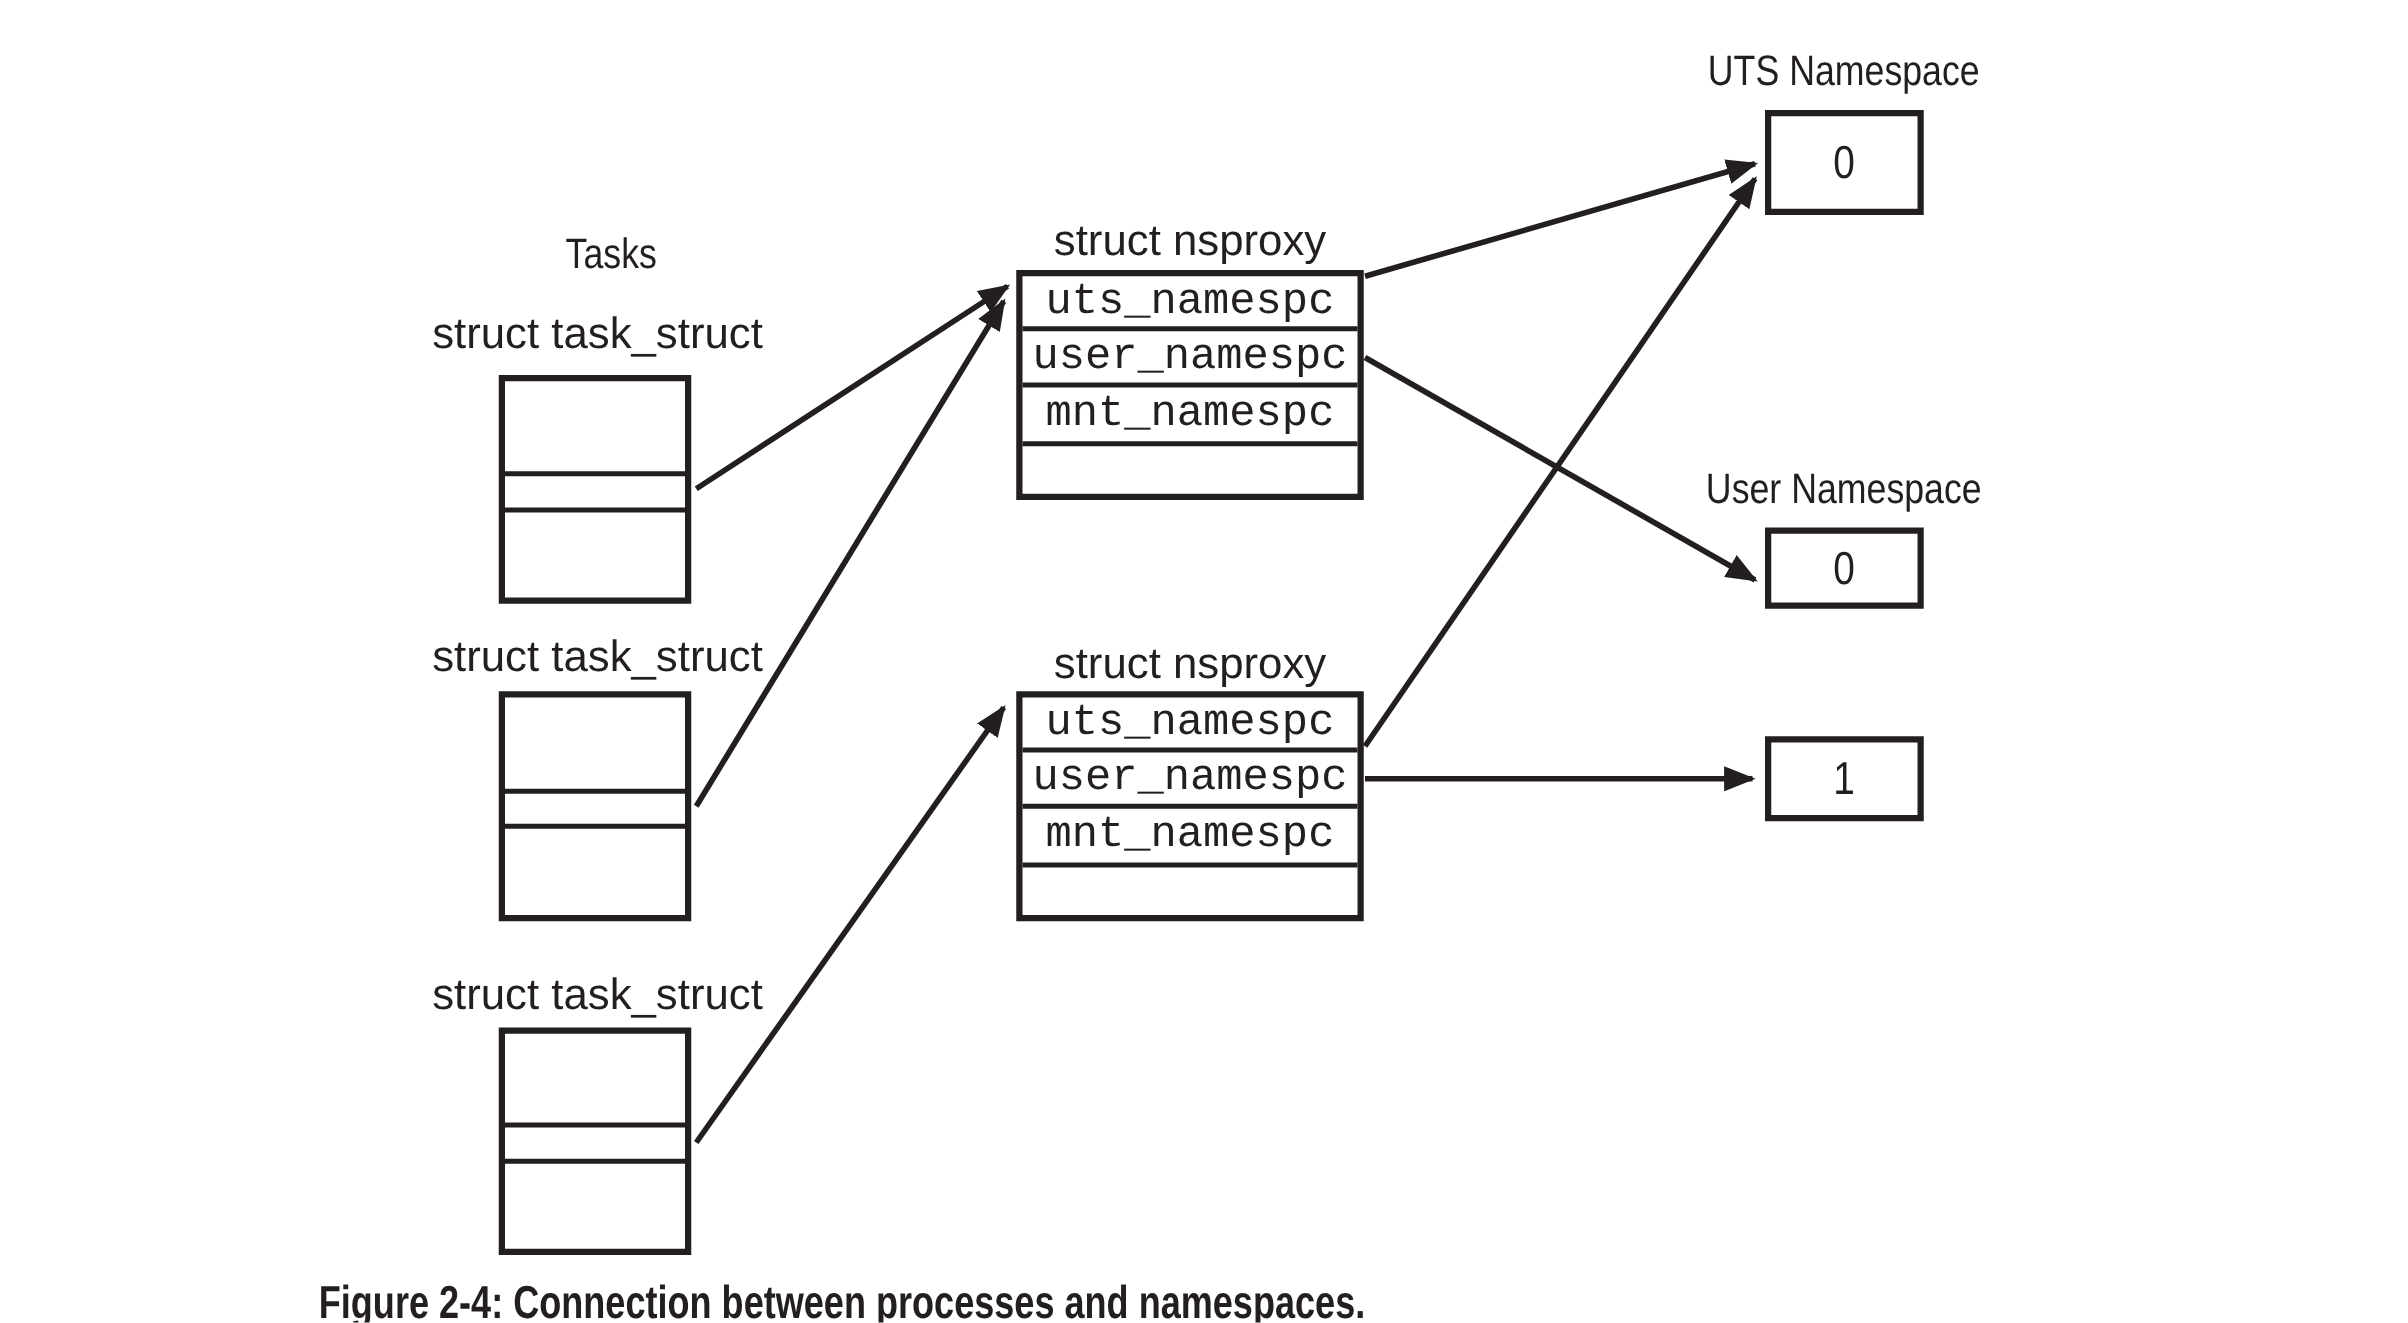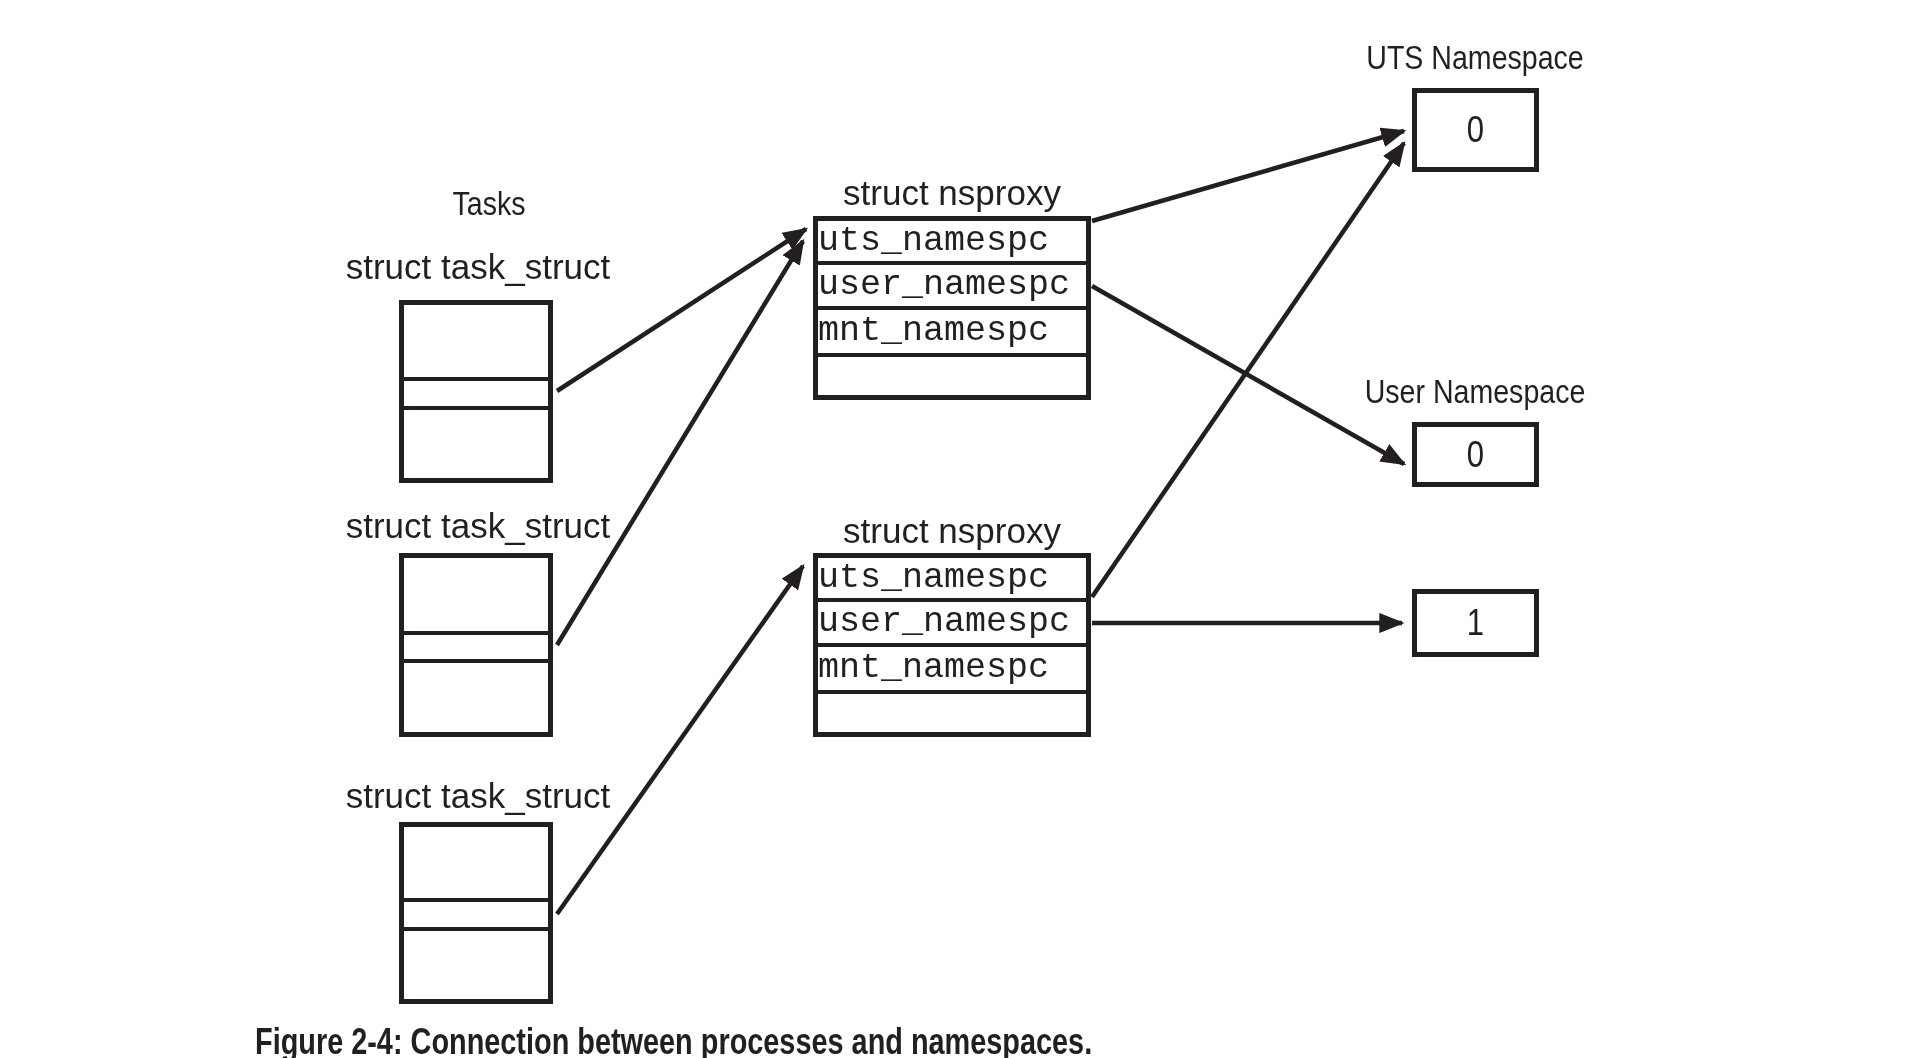--- a/index.html
+++ b/index.html
@@ -39,20 +39,21 @@
     position:absolute;
     left:0; width:100%; height:4px;
     background:#231f20;
   }
   .nsrow{
     box-sizing:border-box;
     width:100%;
     overflow:hidden;
     font-family:"Liberation Mono","DejaVu Sans Mono", monospace;
     font-size:35px;
+    text-align:center;
   }
   .nsrow.b{border-bottom:4px solid #231f20;}
   .valbox{
     display:flex;align-items:center;justify-content:center;
   }
   .valbox span{
     font-size:37px;
     transform:scaleX(0.84);
   }
   .caption{

